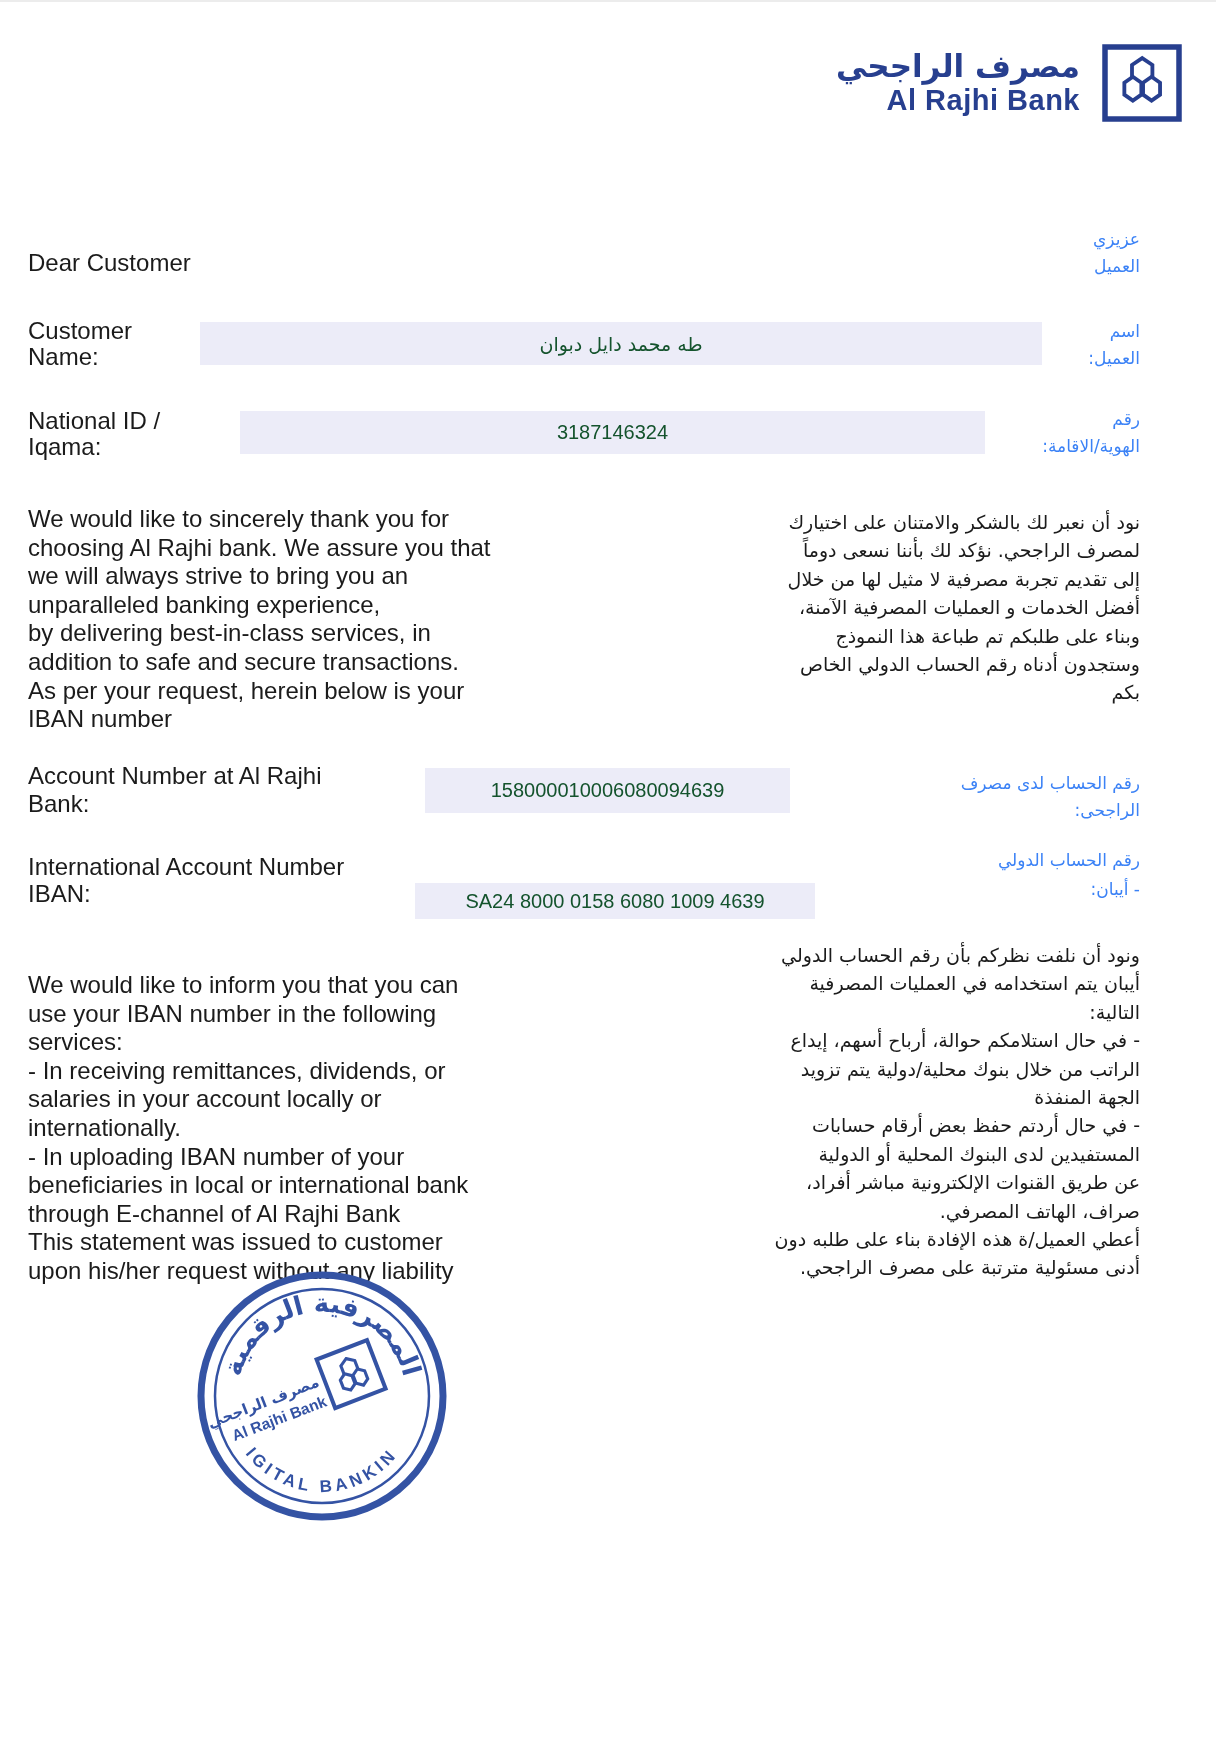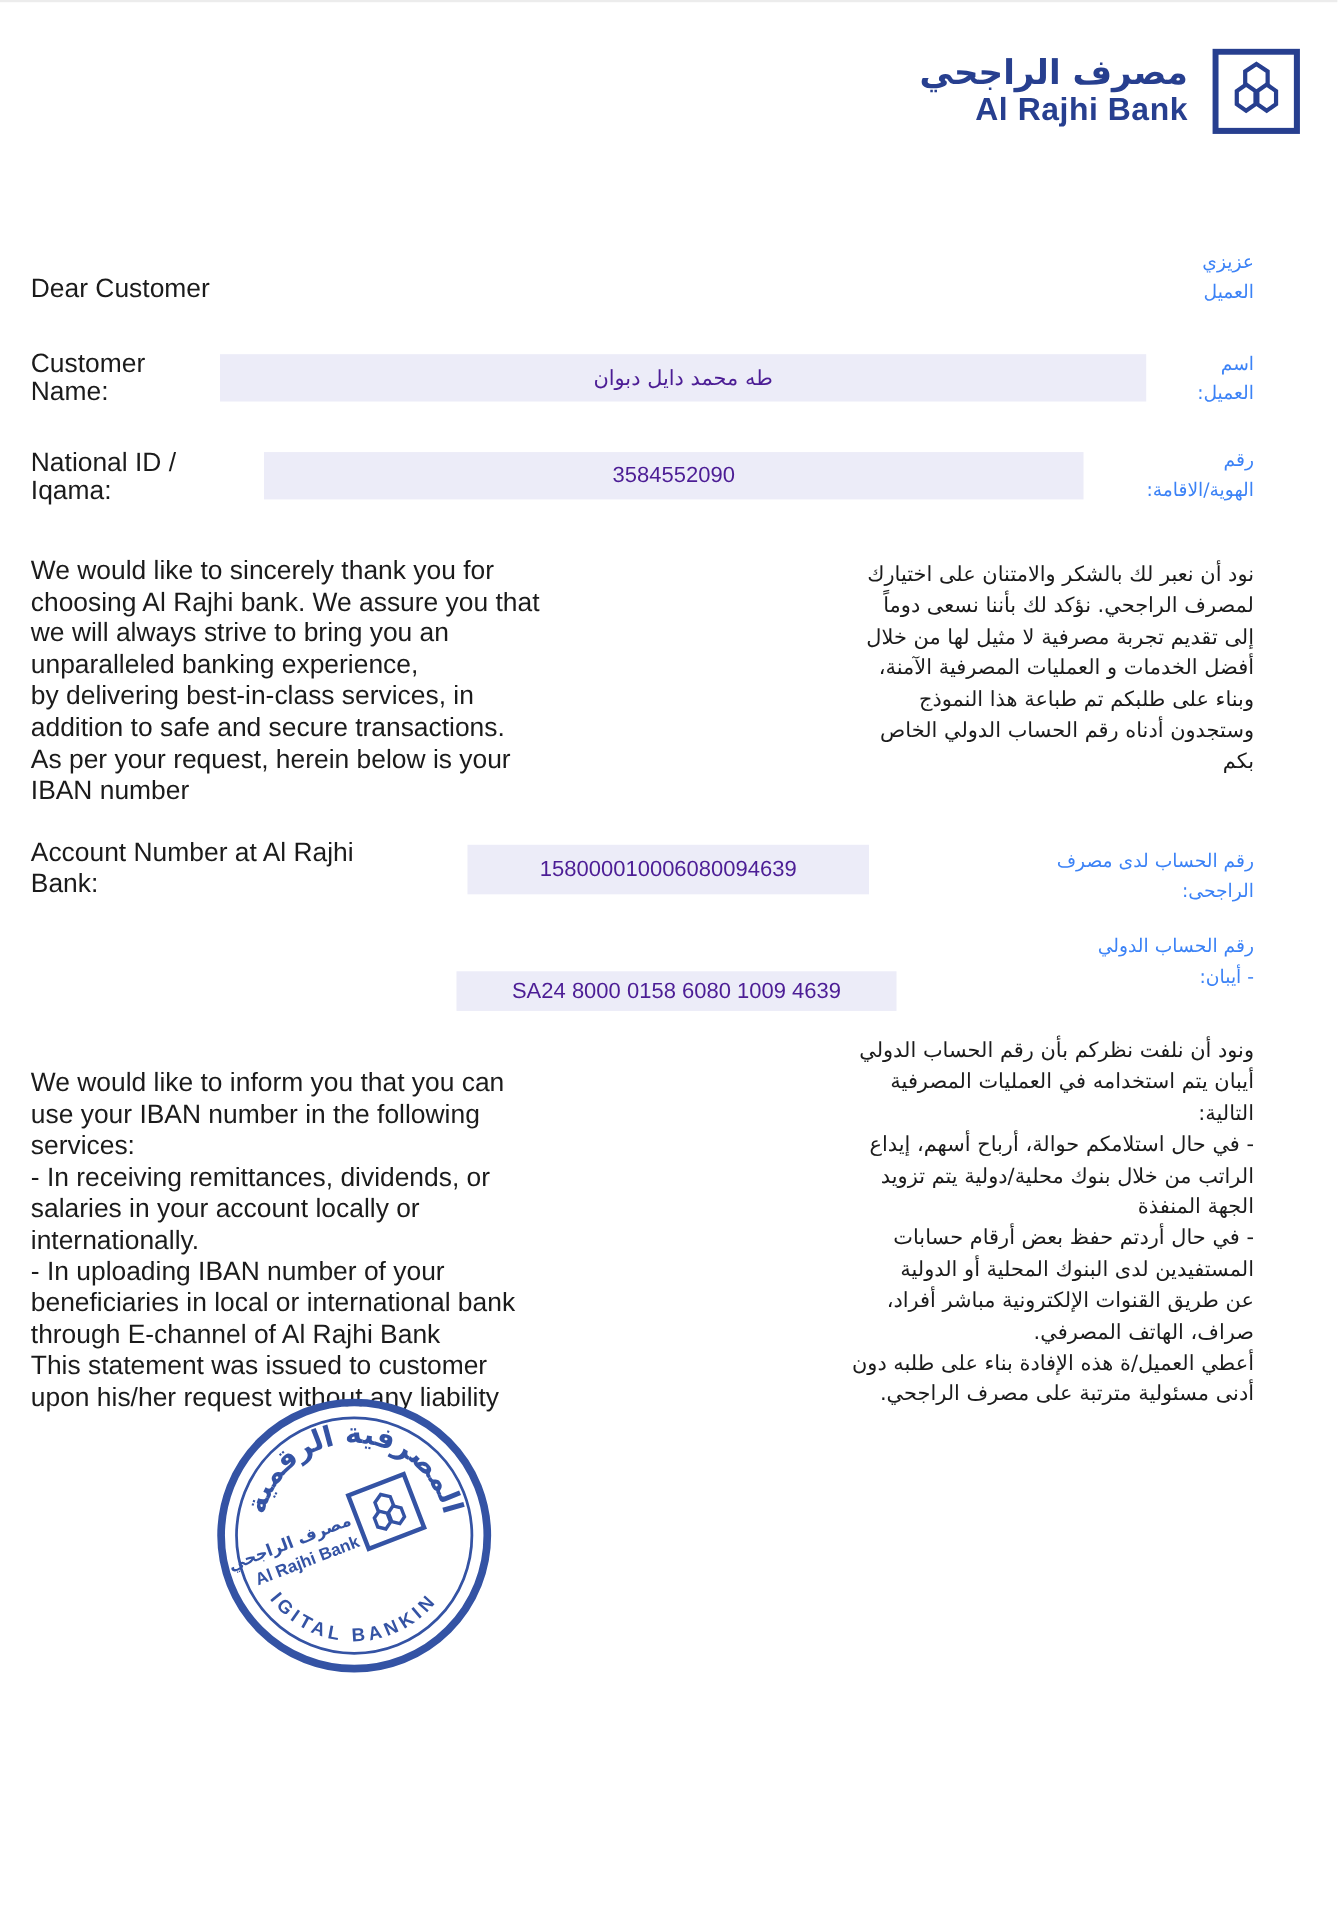--- a/index.html
+++ b/index.html
@@ -15,21 +15,21 @@
   .abs{position:absolute;}
   .pre{white-space:pre-line;}
   .en-label{font-size:24px;line-height:26px;color:#1b1b1b;}
   .en-para{font-size:24px;line-height:28.6px;color:#1b1b1b;}
   .ar{direction:rtl;text-align:right;font-family:"DejaVu Sans","Liberation Sans",sans-serif;}
   .ar-label{font-size:17px;line-height:27px;color:#3b82f6;}
   .ar-para{font-size:19px;line-height:28.4px;color:#1b1b1b;}
   .field{
     background:#ececf8;
     display:flex;align-items:center;justify-content:center;
-    font-size:20px;color:#4c1d95;
+    font-size:20px;color:#14532d;
   }
   .field.ar-val{font-size:19px;}
   
   .logo-wrap{display:flex;align-items:center;gap:22px;}
   .logo-text{text-align:right;color:#273f8f;}
   .logo-ar{font-size:31px;font-weight:bold;line-height:34px;font-family:"DejaVu Sans",sans-serif;direction:rtl;}
   .logo-en{font-size:29px;font-weight:bold;line-height:34px;letter-spacing:0.5px;}
 </style>
 </head>
 <body>
@@ -62,21 +62,21 @@
 Name:</div>
   <div class="abs field ar-val" style="left:200px;top:320px;width:842px;height:43px;">
     <span class="ar">طه محمد دايل دبوان</span>
   </div>
   <div class="abs ar ar-label pre" style="right:76px;top:316px;">اسم
 العميل:</div>
 
   <div class="abs en-label pre" style="left:28px;top:406px;">National ID /
 Iqama:</div>
   <div class="abs field" style="left:240px;top:409px;width:745px;height:43px;">
-    <span>3584552090</span>
+    <span>3187146324</span>
   </div>
   <div class="abs ar ar-label pre" style="right:76px;top:404px;">رقم
 الهوية/الاقامة:</div>
 
   <div class="abs en-para pre" style="left:28px;top:503px;width:470px;">We would like to sincerely thank you for
 choosing Al Rajhi bank. We assure you that
 we will always strive to bring you an
 unparalleled banking experience,
 by delivering best-in-class services, in
 addition to safe and secure transactions.
@@ -91,20 +91,22 @@
 بكم</div>
 
   <div class="abs en-label pre" style="left:28px;top:760px;line-height:28px;">Account Number at Al Rajhi
 Bank:</div>
   <div class="abs field" style="left:425px;top:766px;width:365px;height:45px;">
     <span>158000010006080094639</span>
   </div>
   <div class="abs ar ar-label pre" style="right:76px;top:768px;">رقم الحساب لدى مصرف
 الراجحى:</div>
 
+  <div class="abs en-label pre" style="left:28px;top:851px;line-height:27px;">International Account Number
+IBAN:</div>
   <div class="abs field" style="left:415px;top:856px;width:400px;height:36px;margin-top:25px;">
     <span>SA24 8000 0158 6080 1009 4639</span>
   </div>
   <div class="abs ar ar-label pre" style="right:76px;top:844px;line-height:29px;">رقم الحساب الدولي
 - أيبان:</div>
 
   <div class="abs ar ar-para pre" style="right:76px;top:939px;width:470px;">ونود أن نلفت نظركم بأن رقم الحساب الدولي
 أيبان يتم استخدامه في العمليات المصرفية
 التالية:
 - في حال استلامكم حوالة، أرباح أسهم، إيداع

